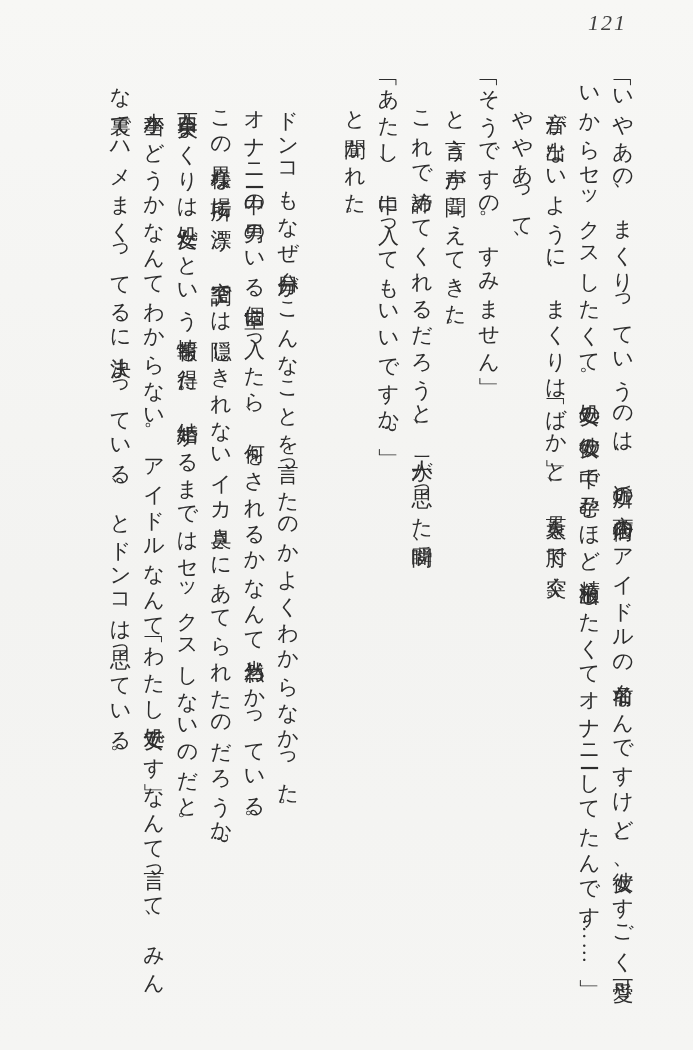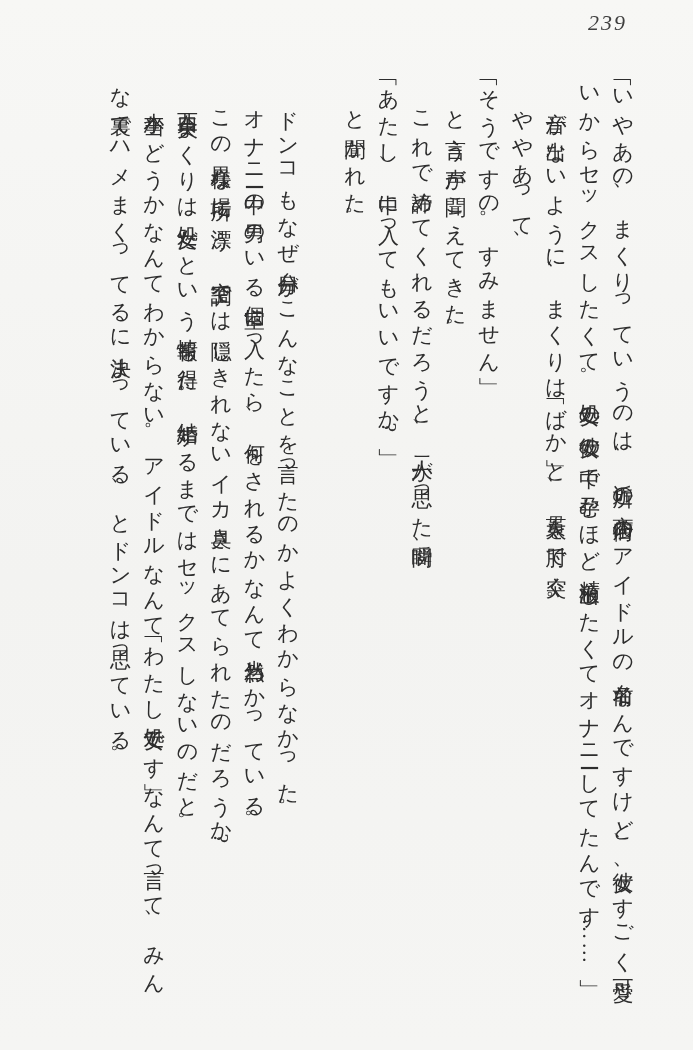--- a/index.html
+++ b/index.html
@@ -49,21 +49,21 @@
   .page-text p.dialogue {
     text-indent: 0;
   }
   .page-text p.section-start {
     margin-block-start: 33.5px;
   }
 </style>
 </head>
 <body>
 
-<div class="page-number">239</div>
+<div class="page-number">121</div>
 
 <div class="page-text">
   <p class="dialogue">「いやあの、まくりっていうのは、近所の商店街のアイドルの名前なんですけど、彼女、すごく可愛いからセックスしたくて。処女の彼女の中で孕むほど精液出したくてオナニーしてたんです……」</p>
   <p class="narration">音が出ないように、まくりは「ばか」と、貫太を肘で突く。</p>
   <p class="narration">ややあって、</p>
   <p class="dialogue">「そうですの。すみません」</p>
   <p class="narration">と言う声が聞こえてきた。</p>
   <p class="narration">これで諦めてくれるだろうと、二人が思った瞬間、</p>
   <p class="dialogue">「あたし、中に入ってもいいですか?」</p>
   <p class="narration">と聞かれた。</p>

